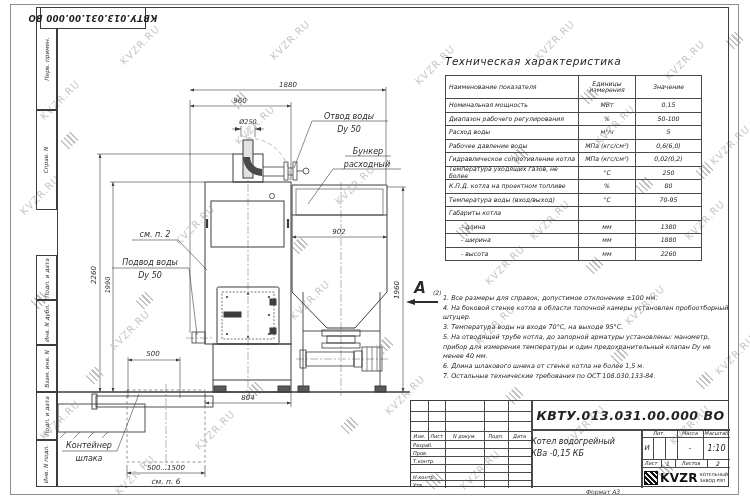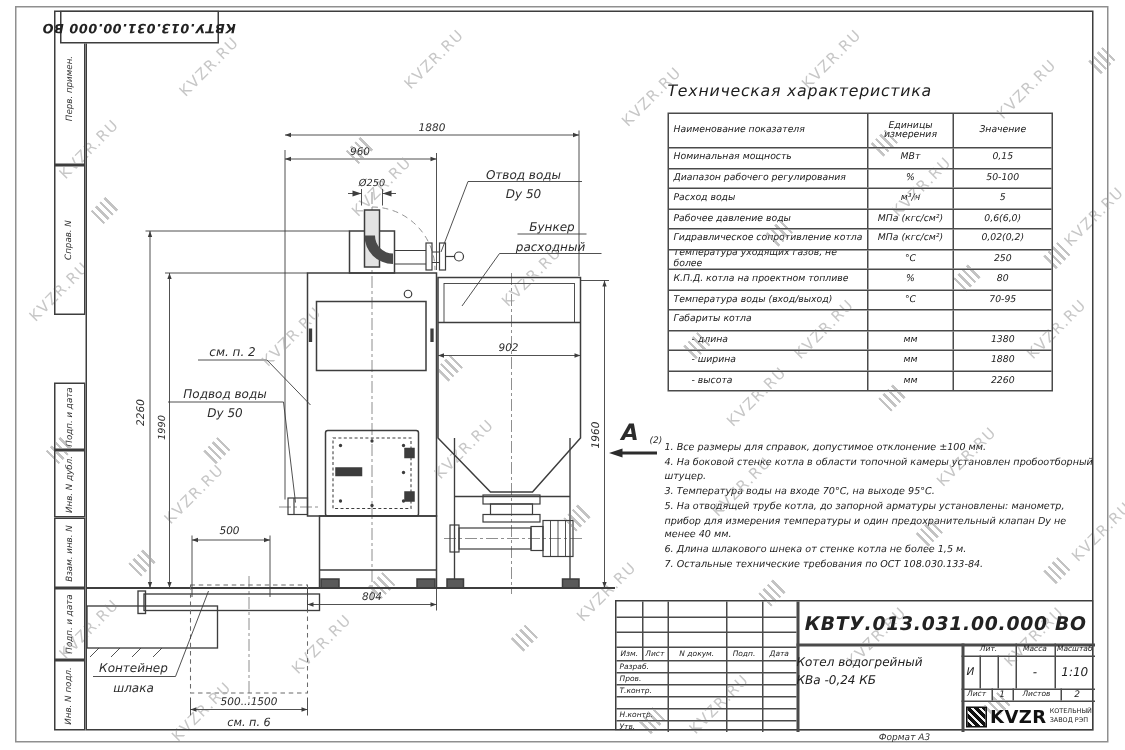--- a/index.html
+++ b/index.html
@@ -359,21 +359,21 @@
     <div class="txt" style="left:2px;top:40.5px;">Разраб.</div>
     <div class="txt" style="left:2px;top:48.5px;">Пров.</div>
     <div class="txt" style="left:2px;top:56.5px;">Т.контр.</div>
     <div class="txt" style="left:2px;top:64.5px;"></div>
     <div class="txt" style="left:2px;top:72.5px;">Н.контр.</div>
     <div class="txt" style="left:2px;top:80.5px;">Утв.</div>
 
     <div class="tb-doc">КВТУ.013.031.00.000  ВО</div>
     <div class="tb-prod">
       <div>Котел водогрейный</div>
-      <div>КВа -0,24  КБ</div>
+      <div>КВа -0,15  КБ</div>
     </div>
 
     <div class="txt ctr" style="left:248px;top:32px;">Лит.</div>
     <div class="txt ctr" style="left:279px;top:32px;">Масса</div>
     <div class="txt ctr" style="left:305.5px;top:32px;">Масштаб</div>
     <div class="txt ctr" style="left:236px;top:47px;font-size:7px;">И</div>
     <div class="txt ctr" style="left:279px;top:47px;font-size:8px;">-</div>
     <div class="txt ctr" style="left:305.5px;top:47px;font-size:8px;">1:10</div>
 
     <div class="txt ctr" style="left:240px;top:62px;">Лист</div>

